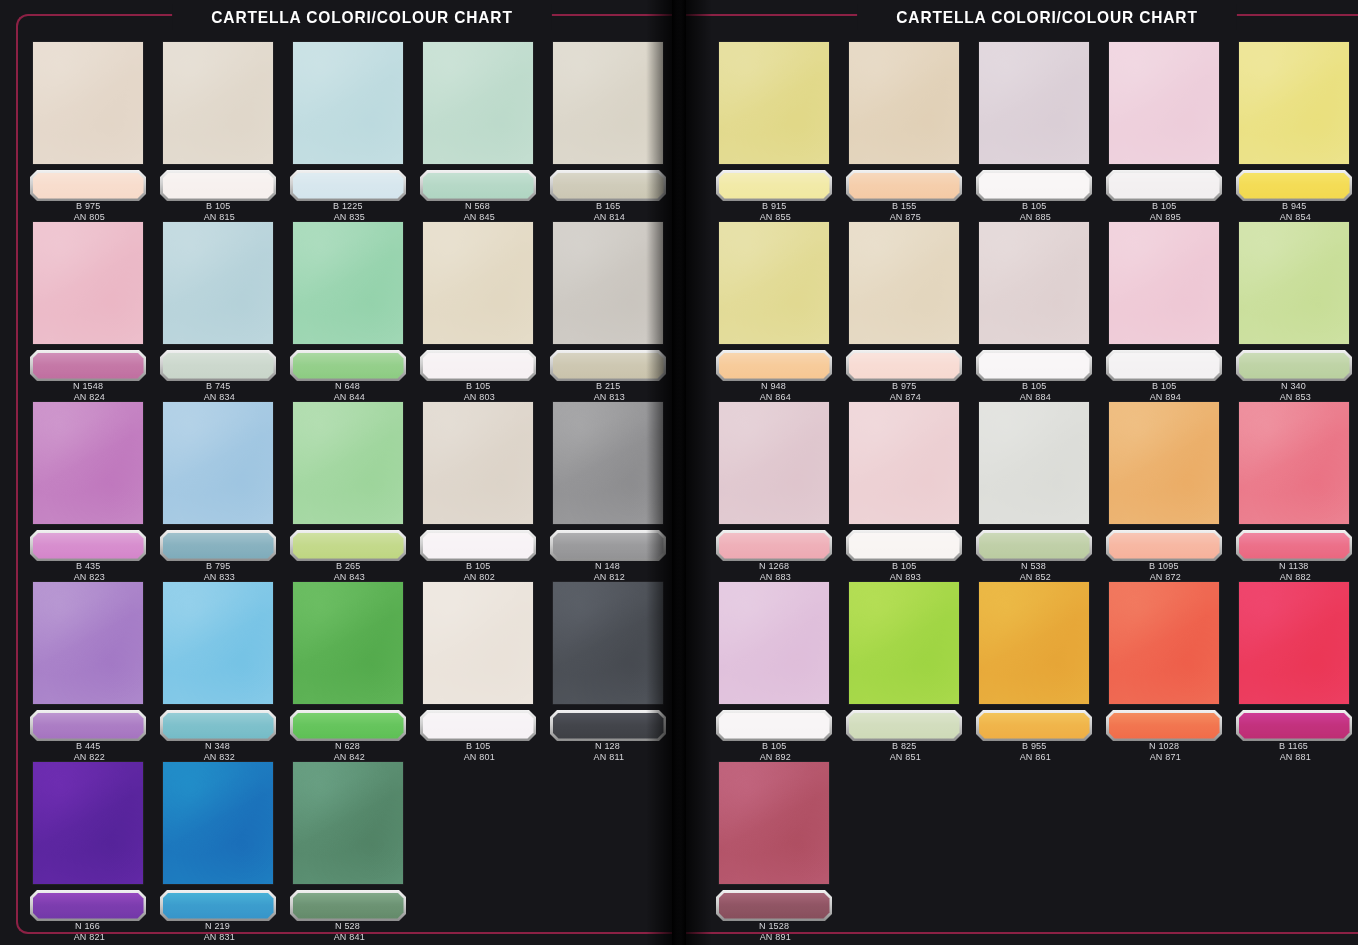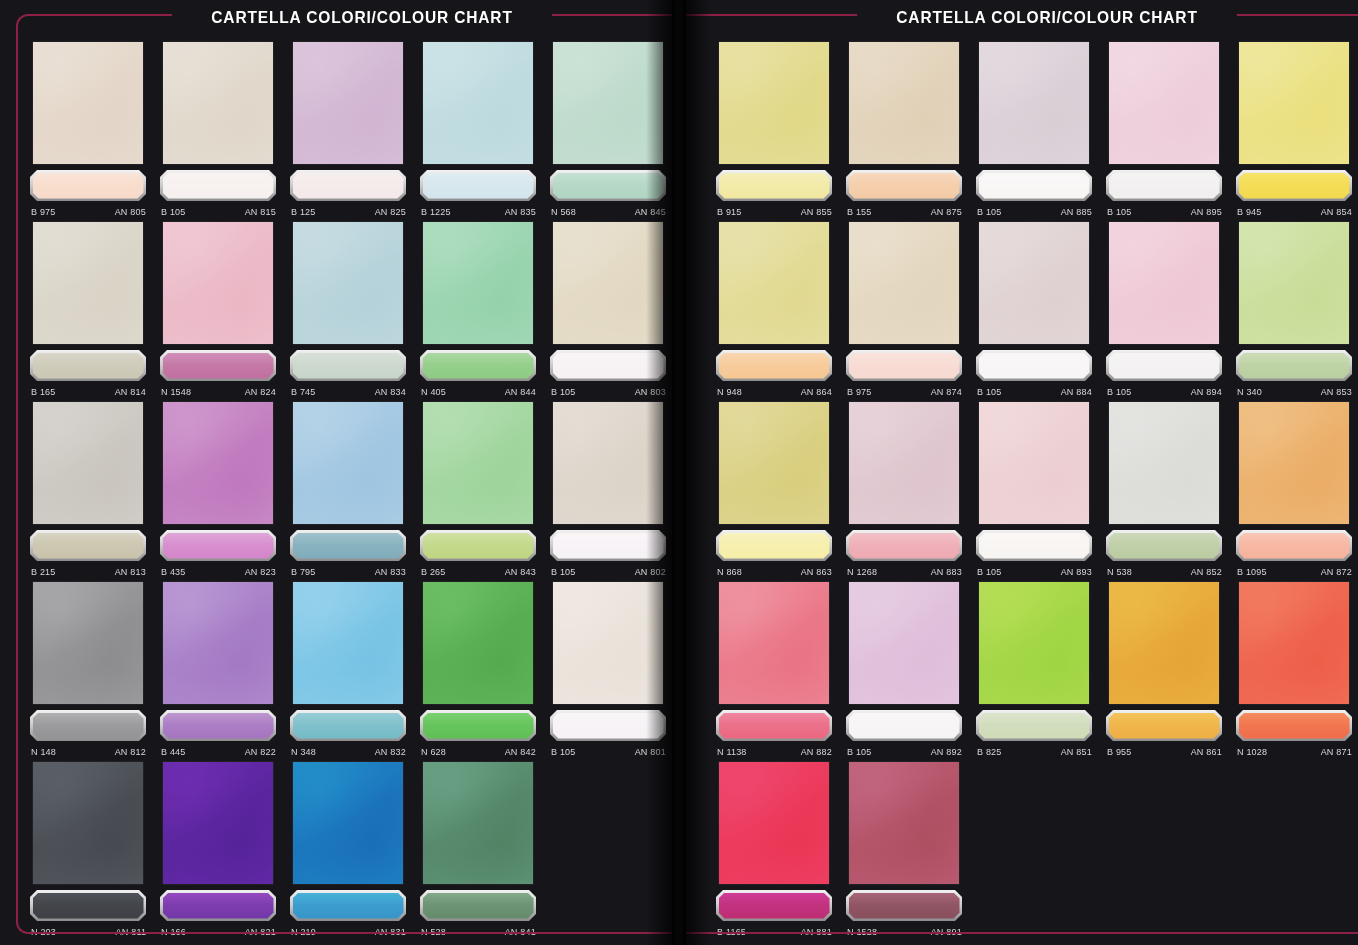--- a/index.html
+++ b/index.html
@@ -102,25 +102,26 @@
                       calc(100% - 6px) 100%, 6px 100%, 0 calc(100% - 6px), 0 6px);
   }
   .chip::after{
     content:"";position:absolute;inset:0;
     background:linear-gradient(to bottom, rgba(255,255,255,0.22), rgba(255,255,255,0.02) 45%, rgba(0,0,0,0.07));
     mix-blend-mode:overlay;pointer-events:none;
   }
   .labels{
     position:absolute;left:1px;top:162px;
     width:115px;height:14px;
-    display:flex;align-items:center;justify-content:space-between;
+    display:flex;align-items:center;justify-content:center;
     color:#d8d8dc;
     font-size:9.5px;
     letter-spacing:0.2px;
     white-space:nowrap;
+    flex-direction:column;
   }
   .labels .code-left{transform:scaleX(0.95);transform-origin:left center;}
   .labels .code-right{transform:scaleX(0.95);transform-origin:right center;}
 
   
   .edge-shade-l{
     position:absolute;right:0;top:0;width:26px;height:945px;
     background:linear-gradient(to right, rgba(0,0,0,0) 0%, rgba(0,0,0,0.75) 100%);
     z-index:6;pointer-events:none;
   }
@@ -152,31 +153,20 @@
         <div class="chip-wrap">
           <div class="chip-border"></div>
           <div class="chip" style="background: rgb(247, 241, 239);"></div>
         </div>
         <div class="labels">
           <span class="code-left">B 105</span>
           <span class="code-right">AN 815</span>
         </div>
       </div>
       <div class="cell">
-        <div class="big" style="background: rgb(214, 188, 214);"></div>
-        <div class="chip-wrap">
-          <div class="chip-border"></div>
-          <div class="chip" style="background: rgb(244, 235, 234);"></div>
-        </div>
-        <div class="labels">
-          <span class="code-left">B 125</span>
-          <span class="code-right">AN 825</span>
-        </div>
-      </div>
-      <div class="cell">
         <div class="big" style="background: rgb(195, 222, 226);"></div>
         <div class="chip-wrap">
           <div class="chip-border"></div>
           <div class="chip" style="background: rgb(215, 231, 238);"></div>
         </div>
         <div class="labels">
           <span class="code-left">B 1225</span>
           <span class="code-right">AN 835</span>
         </div>
       </div>
@@ -224,21 +214,21 @@
           <span class="code-right">AN 834</span>
         </div>
       </div>
       <div class="cell">
         <div class="big" style="background: rgb(159, 215, 180);"></div>
         <div class="chip-wrap">
           <div class="chip-border"></div>
           <div class="chip" style="background: rgb(148, 207, 138);"></div>
         </div>
         <div class="labels">
-          <span class="code-left">N 405</span>
+          <span class="code-left">N 648</span>
           <span class="code-right">AN 844</span>
         </div>
       </div>
       <div class="cell">
         <div class="big" style="background: rgb(229, 220, 200);"></div>
         <div class="chip-wrap">
           <div class="chip-border"></div>
           <div class="chip" style="background: rgb(247, 242, 244);"></div>
         </div>
         <div class="labels">
@@ -356,21 +346,21 @@
           <span class="code-right">AN 801</span>
         </div>
       </div>
       <div class="cell">
         <div class="big" style="background: rgb(79, 83, 90);"></div>
         <div class="chip-wrap">
           <div class="chip-border"></div>
           <div class="chip" style="background: rgb(66, 68, 74);"></div>
         </div>
         <div class="labels">
-          <span class="code-left">N 203</span>
+          <span class="code-left">N 128</span>
           <span class="code-right">AN 811</span>
         </div>
       </div>
       <div class="cell">
         <div class="big" style="background: rgb(96, 39, 164);"></div>
         <div class="chip-wrap">
           <div class="chip-border"></div>
           <div class="chip" style="background: rgb(123, 60, 174);"></div>
         </div>
         <div class="labels">
@@ -508,31 +498,20 @@
       </div>
       <div class="cell">
         <div class="big" style="background: rgb(205, 225, 161);"></div>
         <div class="chip-wrap">
           <div class="chip-border"></div>
           <div class="chip" style="background: rgb(190, 211, 165);"></div>
         </div>
         <div class="labels">
           <span class="code-left">N 340</span>
           <span class="code-right">AN 853</span>
-        </div>
-      </div>
-      <div class="cell">
-        <div class="big" style="background: rgb(221, 211, 138);"></div>
-        <div class="chip-wrap">
-          <div class="chip-border"></div>
-          <div class="chip" style="background: rgb(247, 239, 173);"></div>
-        </div>
-        <div class="labels">
-          <span class="code-left">N 868</span>
-          <span class="code-right">AN 863</span>
         </div>
       </div>
       <div class="cell">
         <div class="big" style="background: rgb(226, 203, 210);"></div>
         <div class="chip-wrap">
           <div class="chip-border"></div>
           <div class="chip" style="background: rgb(239, 175, 184);"></div>
         </div>
         <div class="labels">
           <span class="code-left">N 1268</span>

